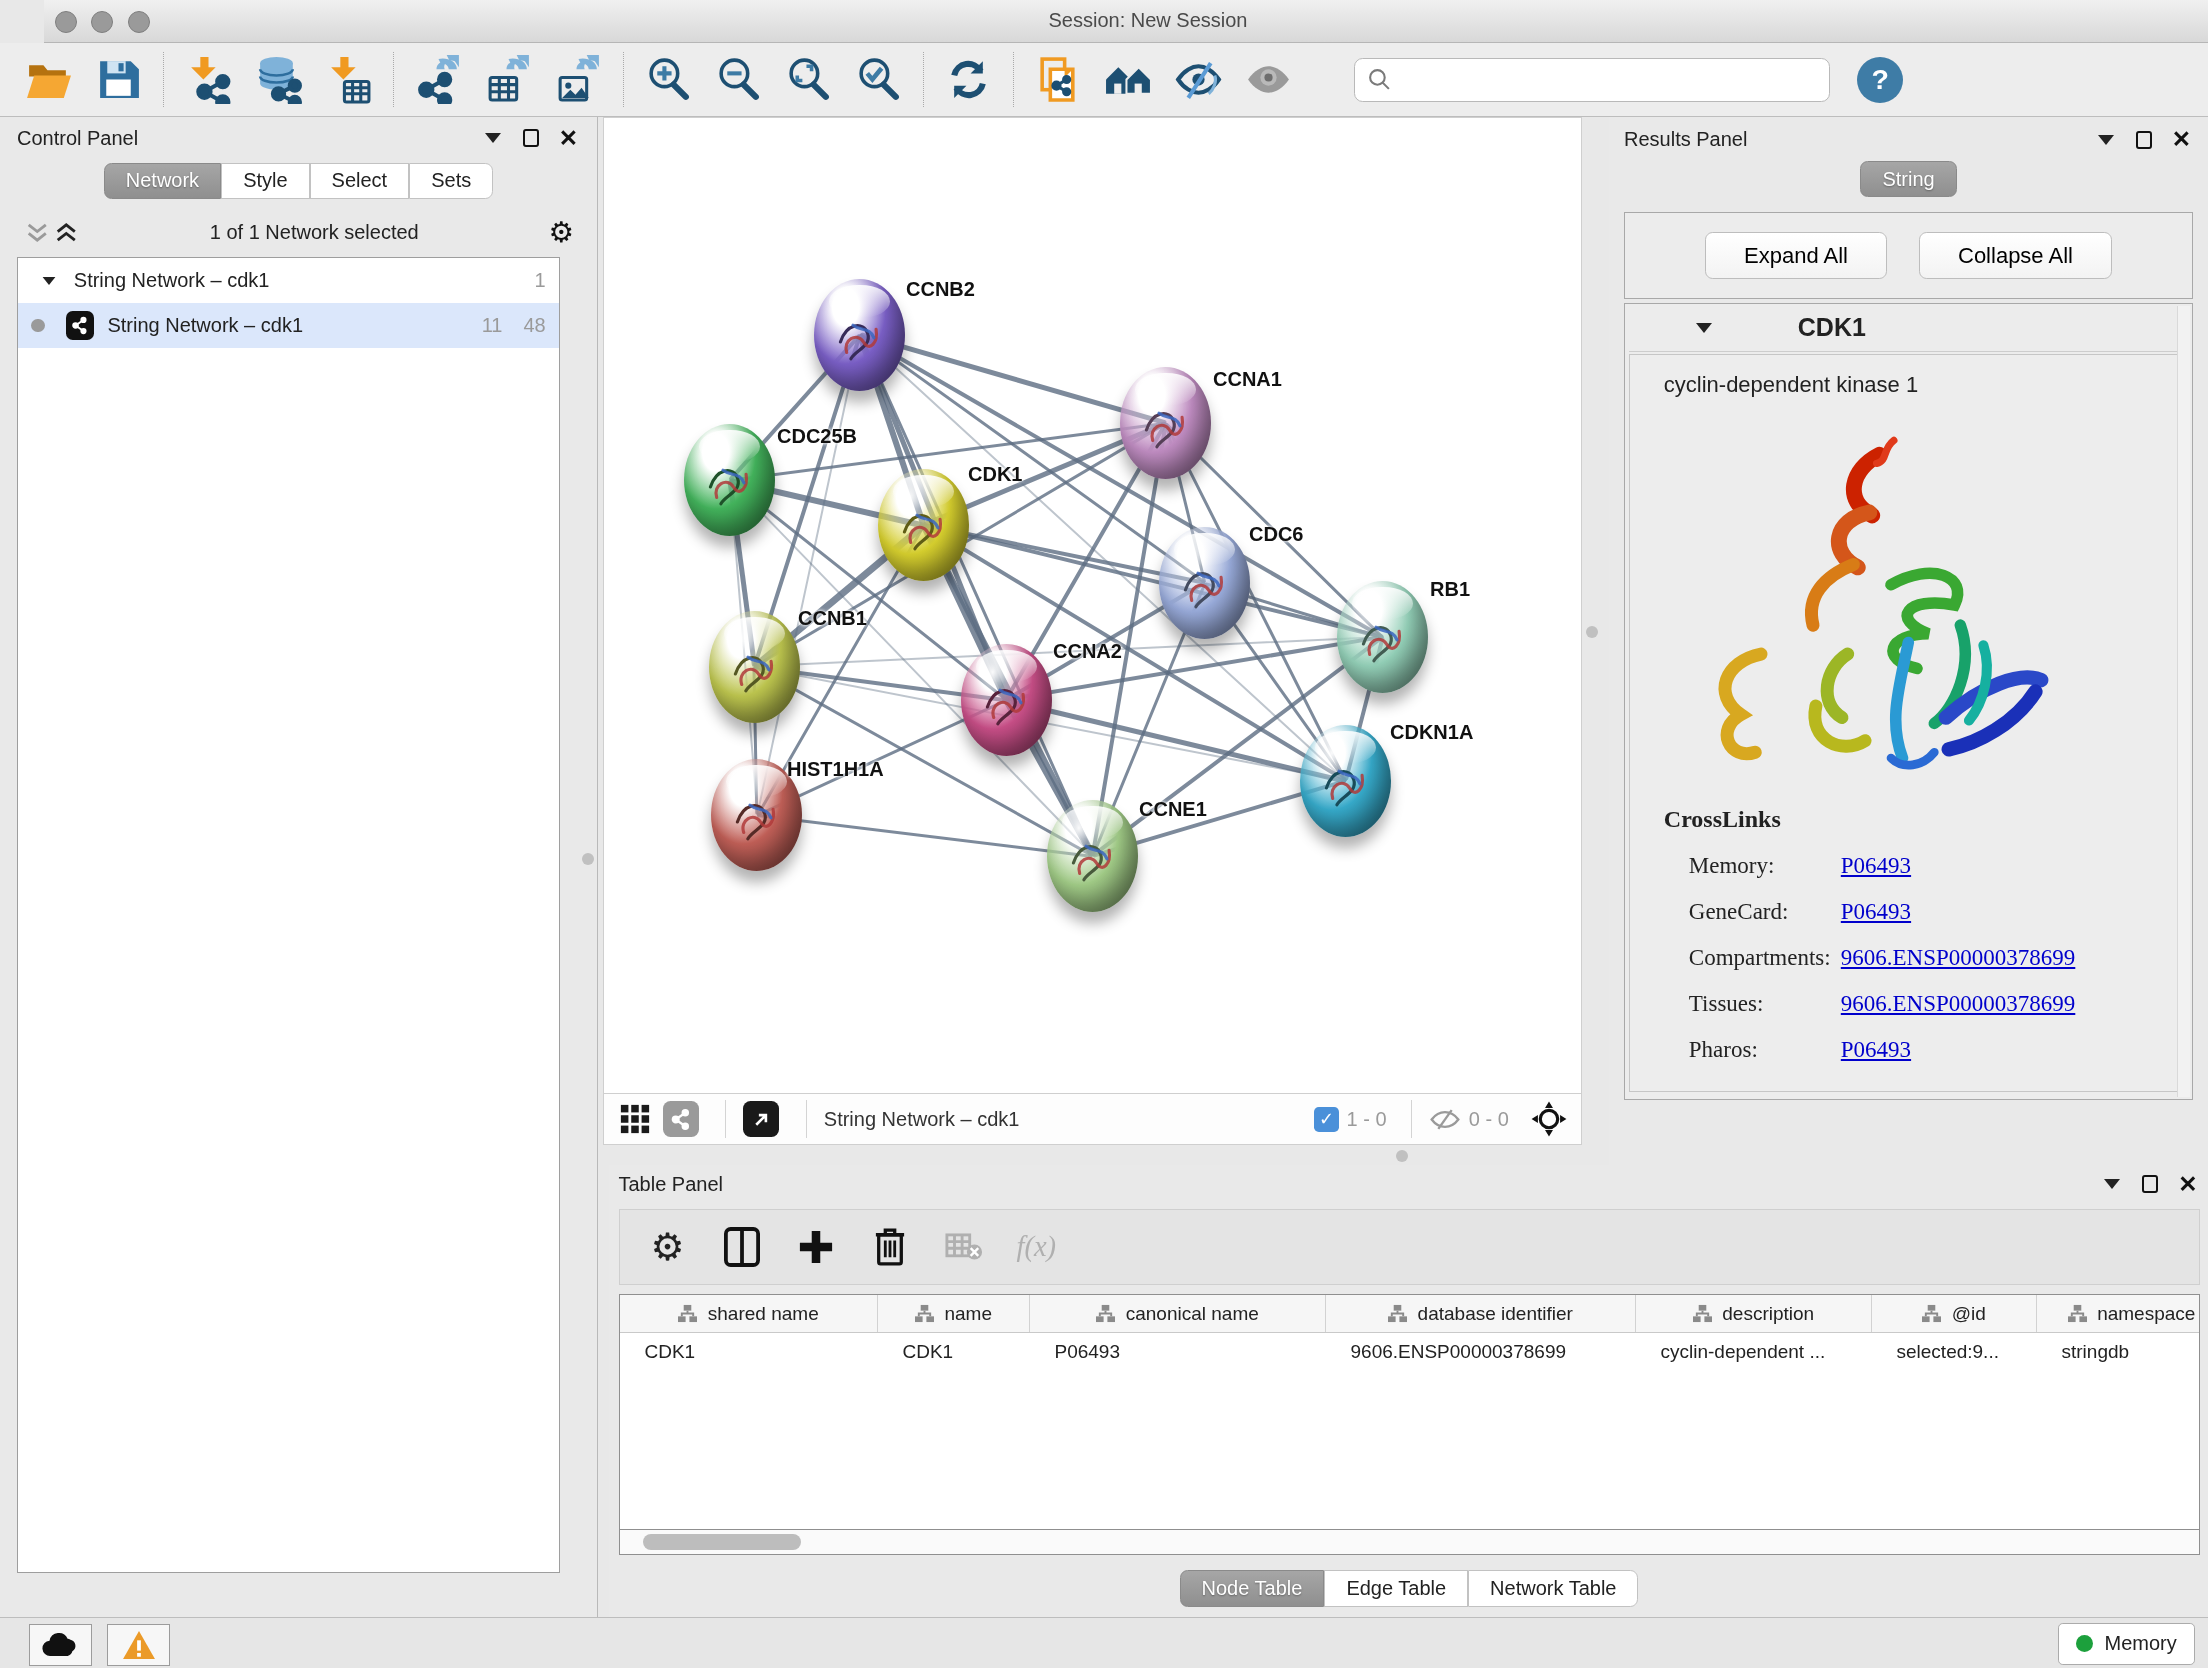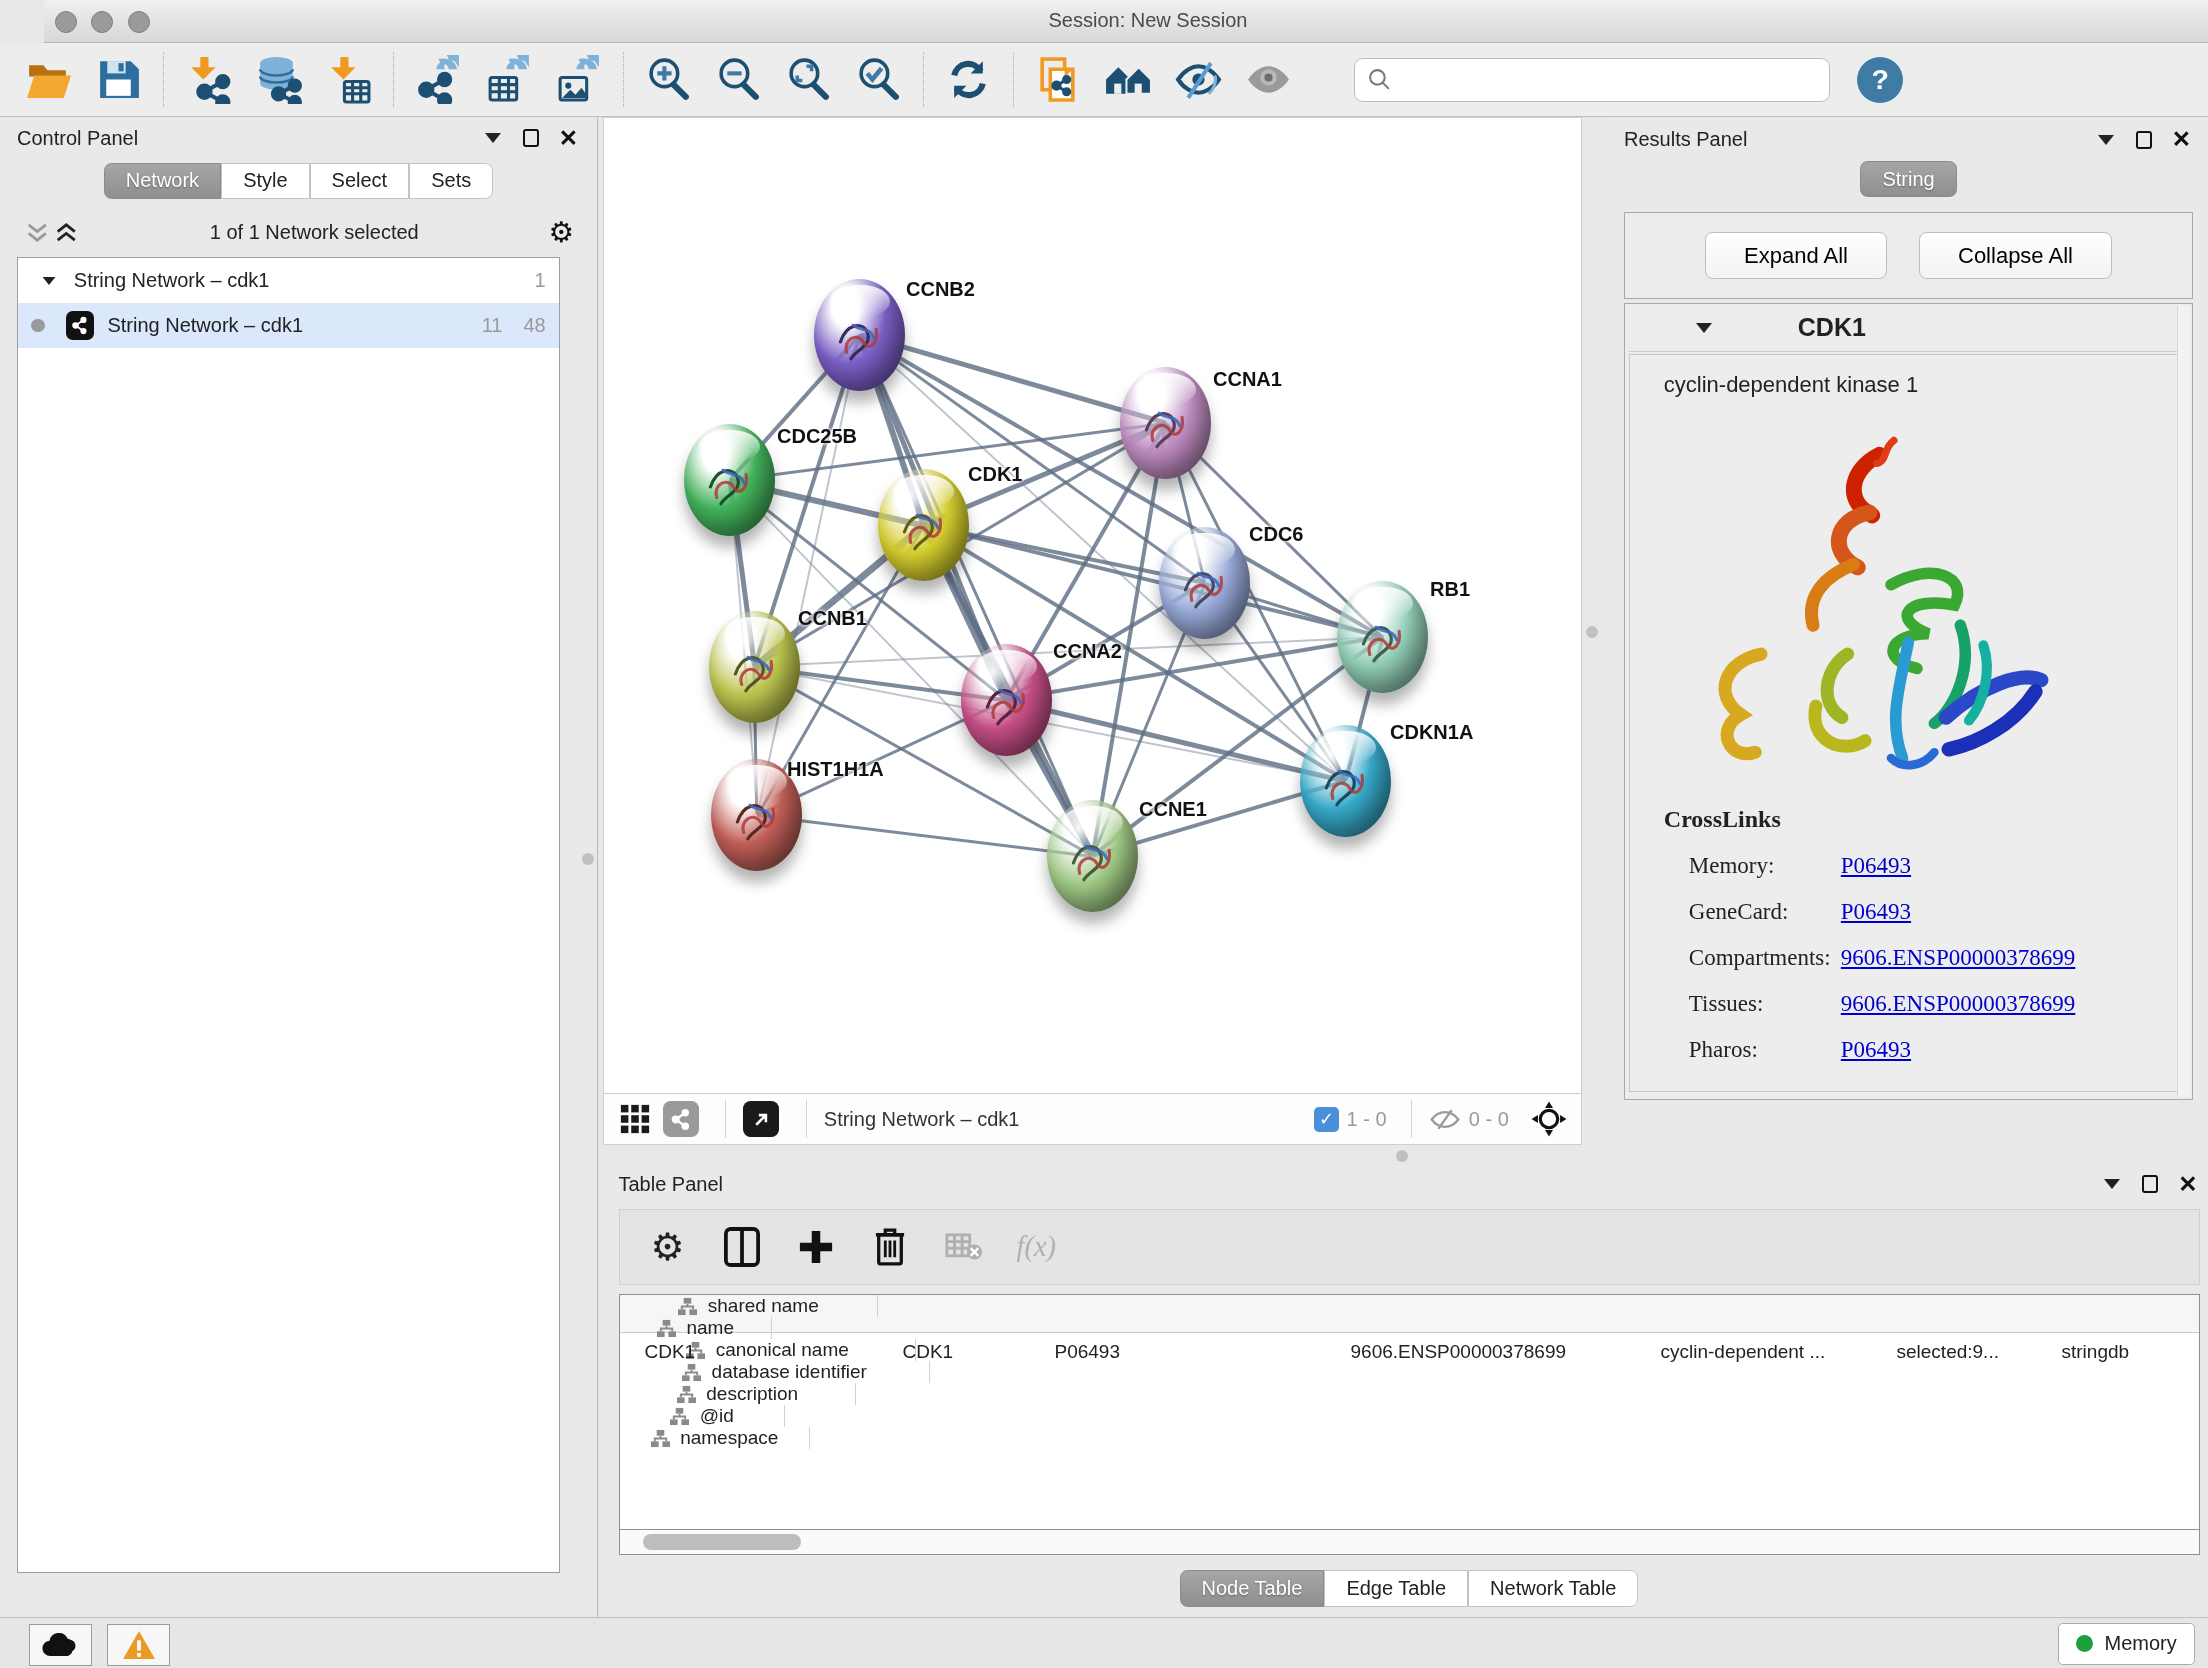--- a/index.html
+++ b/index.html
@@ -117,21 +117,21 @@
 
   
   #table-panel { position:absolute; left:609px; top:1165px; width:1600px; height:452px;
     background:#e9e9e9; padding:7.6px 9.5px 0 9.5px; }
   #tp-toolbar { margin-top:13.3px; height:76px; background:#e4e4e4; border:1px solid #cfcfcf;
     display:flex; align-items:center; gap:32px; padding:0 27px; }
   #tp-toolbar .ticon { width:42px; height:42px; display:flex; align-items:center; justify-content:center; }
   #fx { font-family:"Liberation Serif", serif; font-style:italic; font-size:28.5px; color:#b0b0b0; }
   #tp-table { margin-top:9.5px; background:#fff; border:1.9px solid #8f8f8f; height:236px;
     overflow:hidden; position:relative; }
-  #tp-header { display:flex; height:38px; background:#f6f6f6; border-bottom:1px solid #c9c9c9;flex-direction:column; }
+  #tp-header { display:flex; height:38px; background:#f6f6f6; border-bottom:1px solid #c9c9c9; }
   .th { display:flex; align-items:center; justify-content:center; gap:9.5px; font-size:19px;
     border-right:1px solid #d2d2d2; overflow:hidden; white-space:nowrap; flex:none; }
   #tp-row { display:flex; height:38px; }
   .td { font-size:19px; padding-left:25px; display:flex; align-items:center;
     overflow:hidden; white-space:nowrap; flex:none; }
   #tp-scroll { margin-top:0; height:25px; background:#fafafa; border:1.9px solid #8f8f8f;
     border-top:none; position:relative; }
   #tp-thumb { position:absolute; left:23px; top:3.8px; width:158px; height:16px;
     border-radius:8.6px; background:#bdbdbd; }
   #tp-tabs { display:flex; justify-content:center; margin-top:15px; }

